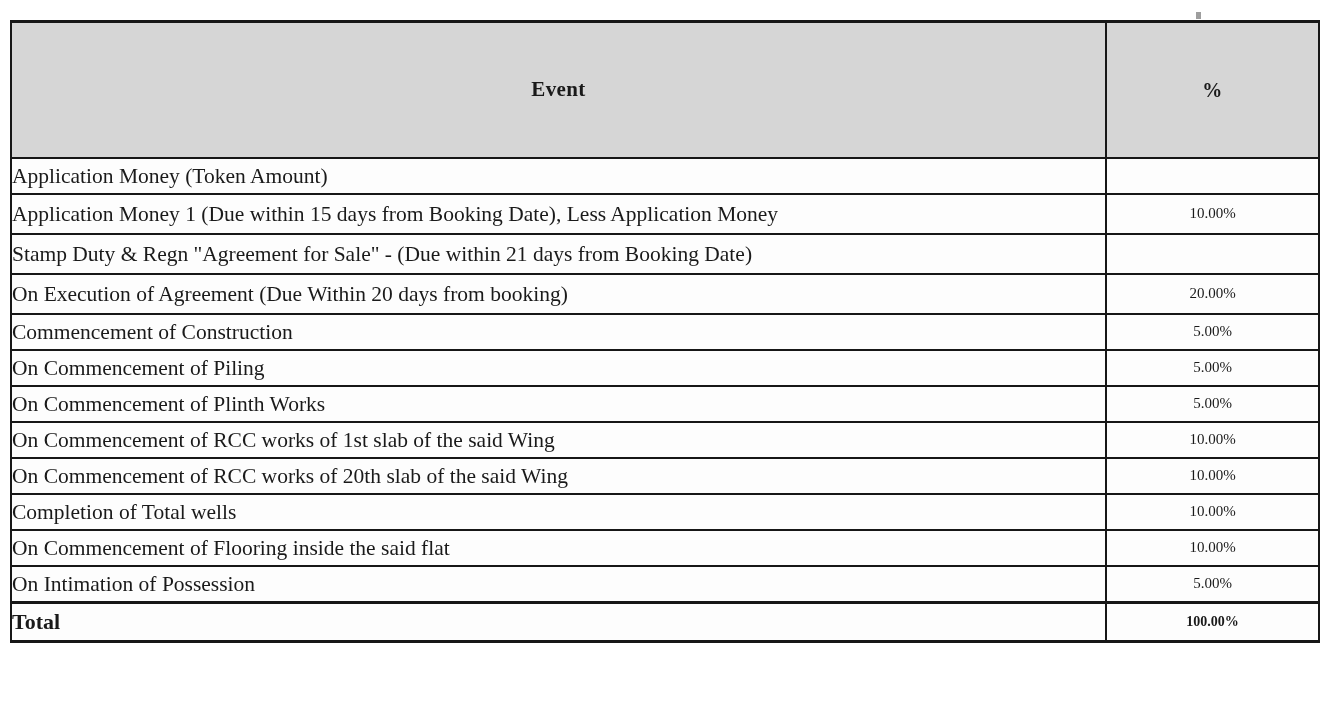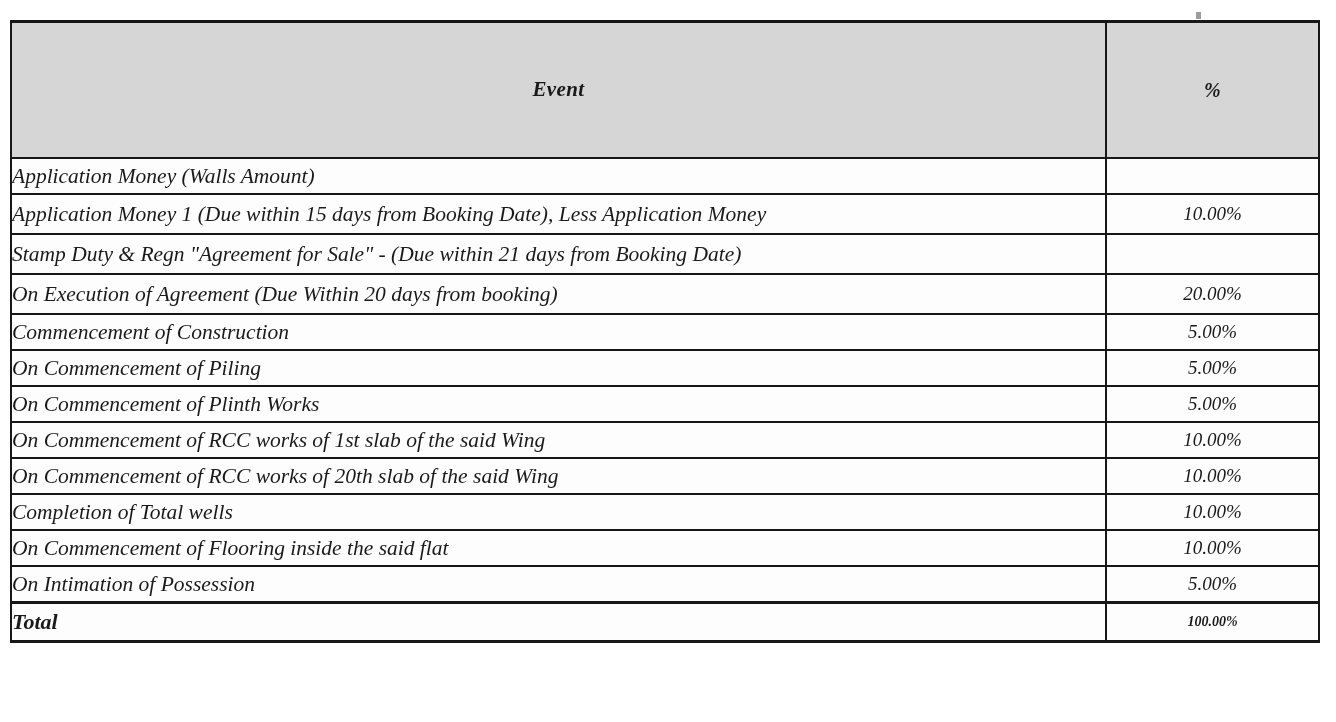--- a/index.html
+++ b/index.html
@@ -44,21 +44,20 @@
 
   table.payment-table col.col-event { width: 1095px; }
   table.payment-table col.col-pct   { width: 213px; }
 
   table.payment-table th,
   table.payment-table td {
     border: 2.2px solid #171717;
     padding: 0;
     vertical-align: middle;
     background: #fdfdfd;
-    font-style: italic;
   }
 
   
   tr.header-row th {
     background: #d6d6d6;
     height: 132px;
     text-align: center;
     font-weight: bold;
     font-size: 21px;
     letter-spacing: 0.4px;
@@ -78,21 +77,21 @@
   td.cell-event {
     text-align: left;
     padding-left: 9px;
     font-size: 21.5px;
     line-height: 1.05;
     white-space: nowrap;
     overflow: hidden;
   }
   td.cell-pct {
     text-align: center;
-    font-size: 19px;
+    font-size: 15px;
     line-height: 1.05;
     padding-bottom: 3px;
   }
 
   
   tr.row-tall td { height: 38px; }
 
   
   tr.total-row td {
     height: 36px;
@@ -127,21 +126,21 @@
     </colgroup>
     <thead>
       <tr class="header-row">
         <th class="th-event">Event</th>
         <th class="th-pct">%</th>
       </tr>
     </thead>
     <tbody>
 
       <tr class="event-row">
-        <td class="cell-event">Application Money (Walls Amount)</td>
+        <td class="cell-event">Application Money (Token Amount)</td>
         <td class="cell-pct"></td>
       </tr>
 
       <tr class="event-row row-tall">
         <td class="cell-event">Application Money 1 (Due within 15 days from Booking Date), Less Application Money</td>
         <td class="cell-pct">10.00%</td>
       </tr>
 
       <tr class="event-row row-tall">
         <td class="cell-event">Stamp Duty &amp; Regn "Agreement for Sale" - (Due within 21 days from Booking Date)</td>

